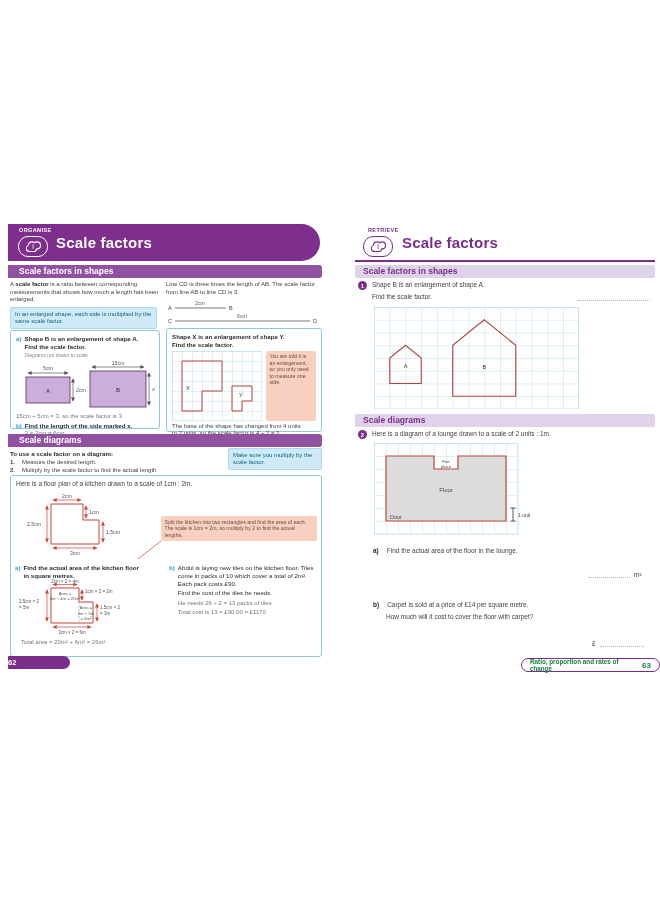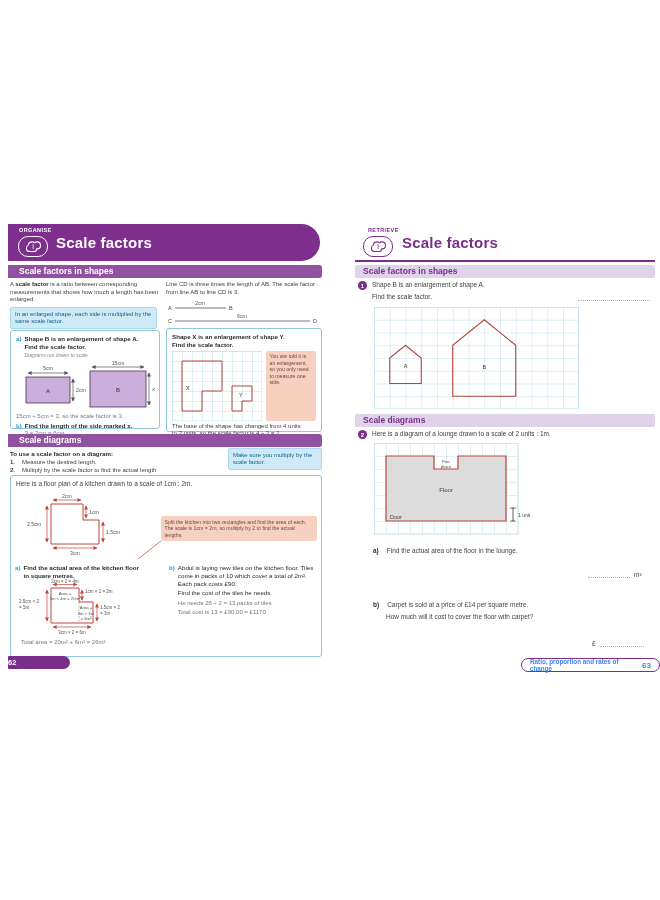--- a/index.html
+++ b/index.html
@@ -25,21 +25,21 @@
   .tipb{position:absolute;background:#cfeaf6;border:0.8px solid #a8d9ec;color:#0c6587;border-radius:2px;padding:2.5px 4px;font-size:6px;line-height:7.4px;}
   .tipp{background:#f7d0c0;color:#6d4a3a;border-radius:2px;padding:2.5px 3.5px;font-size:5.2px;line-height:6.6px;}
   .exbox{position:absolute;border:0.9px solid #8ec7de;border-radius:3px;background:#fff;padding:4px 5px;}
   .qnum{width:9px;height:9px;border-radius:50%;background:#7b2d8b;color:#fff;font-size:6px;font-weight:bold;display:flex;align-items:center;justify-content:center;flex:none;}
   .qrow{display:flex;gap:5px;}
   .dotted{border-bottom:1px dotted #b3b3c6;height:1px;}
   .flexrow{display:flex;gap:3px;}
   .footer-pill-left{position:absolute;left:8px;top:656px;width:62px;height:13px;background:#7b2d8b;color:#fff;
      font-size:7.5px;font-weight:bold;line-height:13px;padding-left:0;border-radius:1px 8px 8px 1px;}
   .footer-pill-right{position:absolute;left:521px;top:658px;height:14px;border:1.1px solid #7b2d8b;border-radius:8px;
-     display:flex;align-items:center;gap:6px;padding:0 8px;color:#3b82f6;background:#fff;}
+     display:flex;align-items:center;gap:6px;padding:0 8px;color:#15803d;background:#fff;}
   svg text { font-family:"Liberation Sans", sans-serif; }
 </style>
 </head>
 <body>
 
 <div class="canvas">
 
   <svg width="0" height="0" style="position:absolute">
     <defs>
       <marker id="mR" markerWidth="5" markerHeight="5" refX="3.6" refY="2" orient="auto-start-reverse" markerUnits="userSpaceOnUse">

